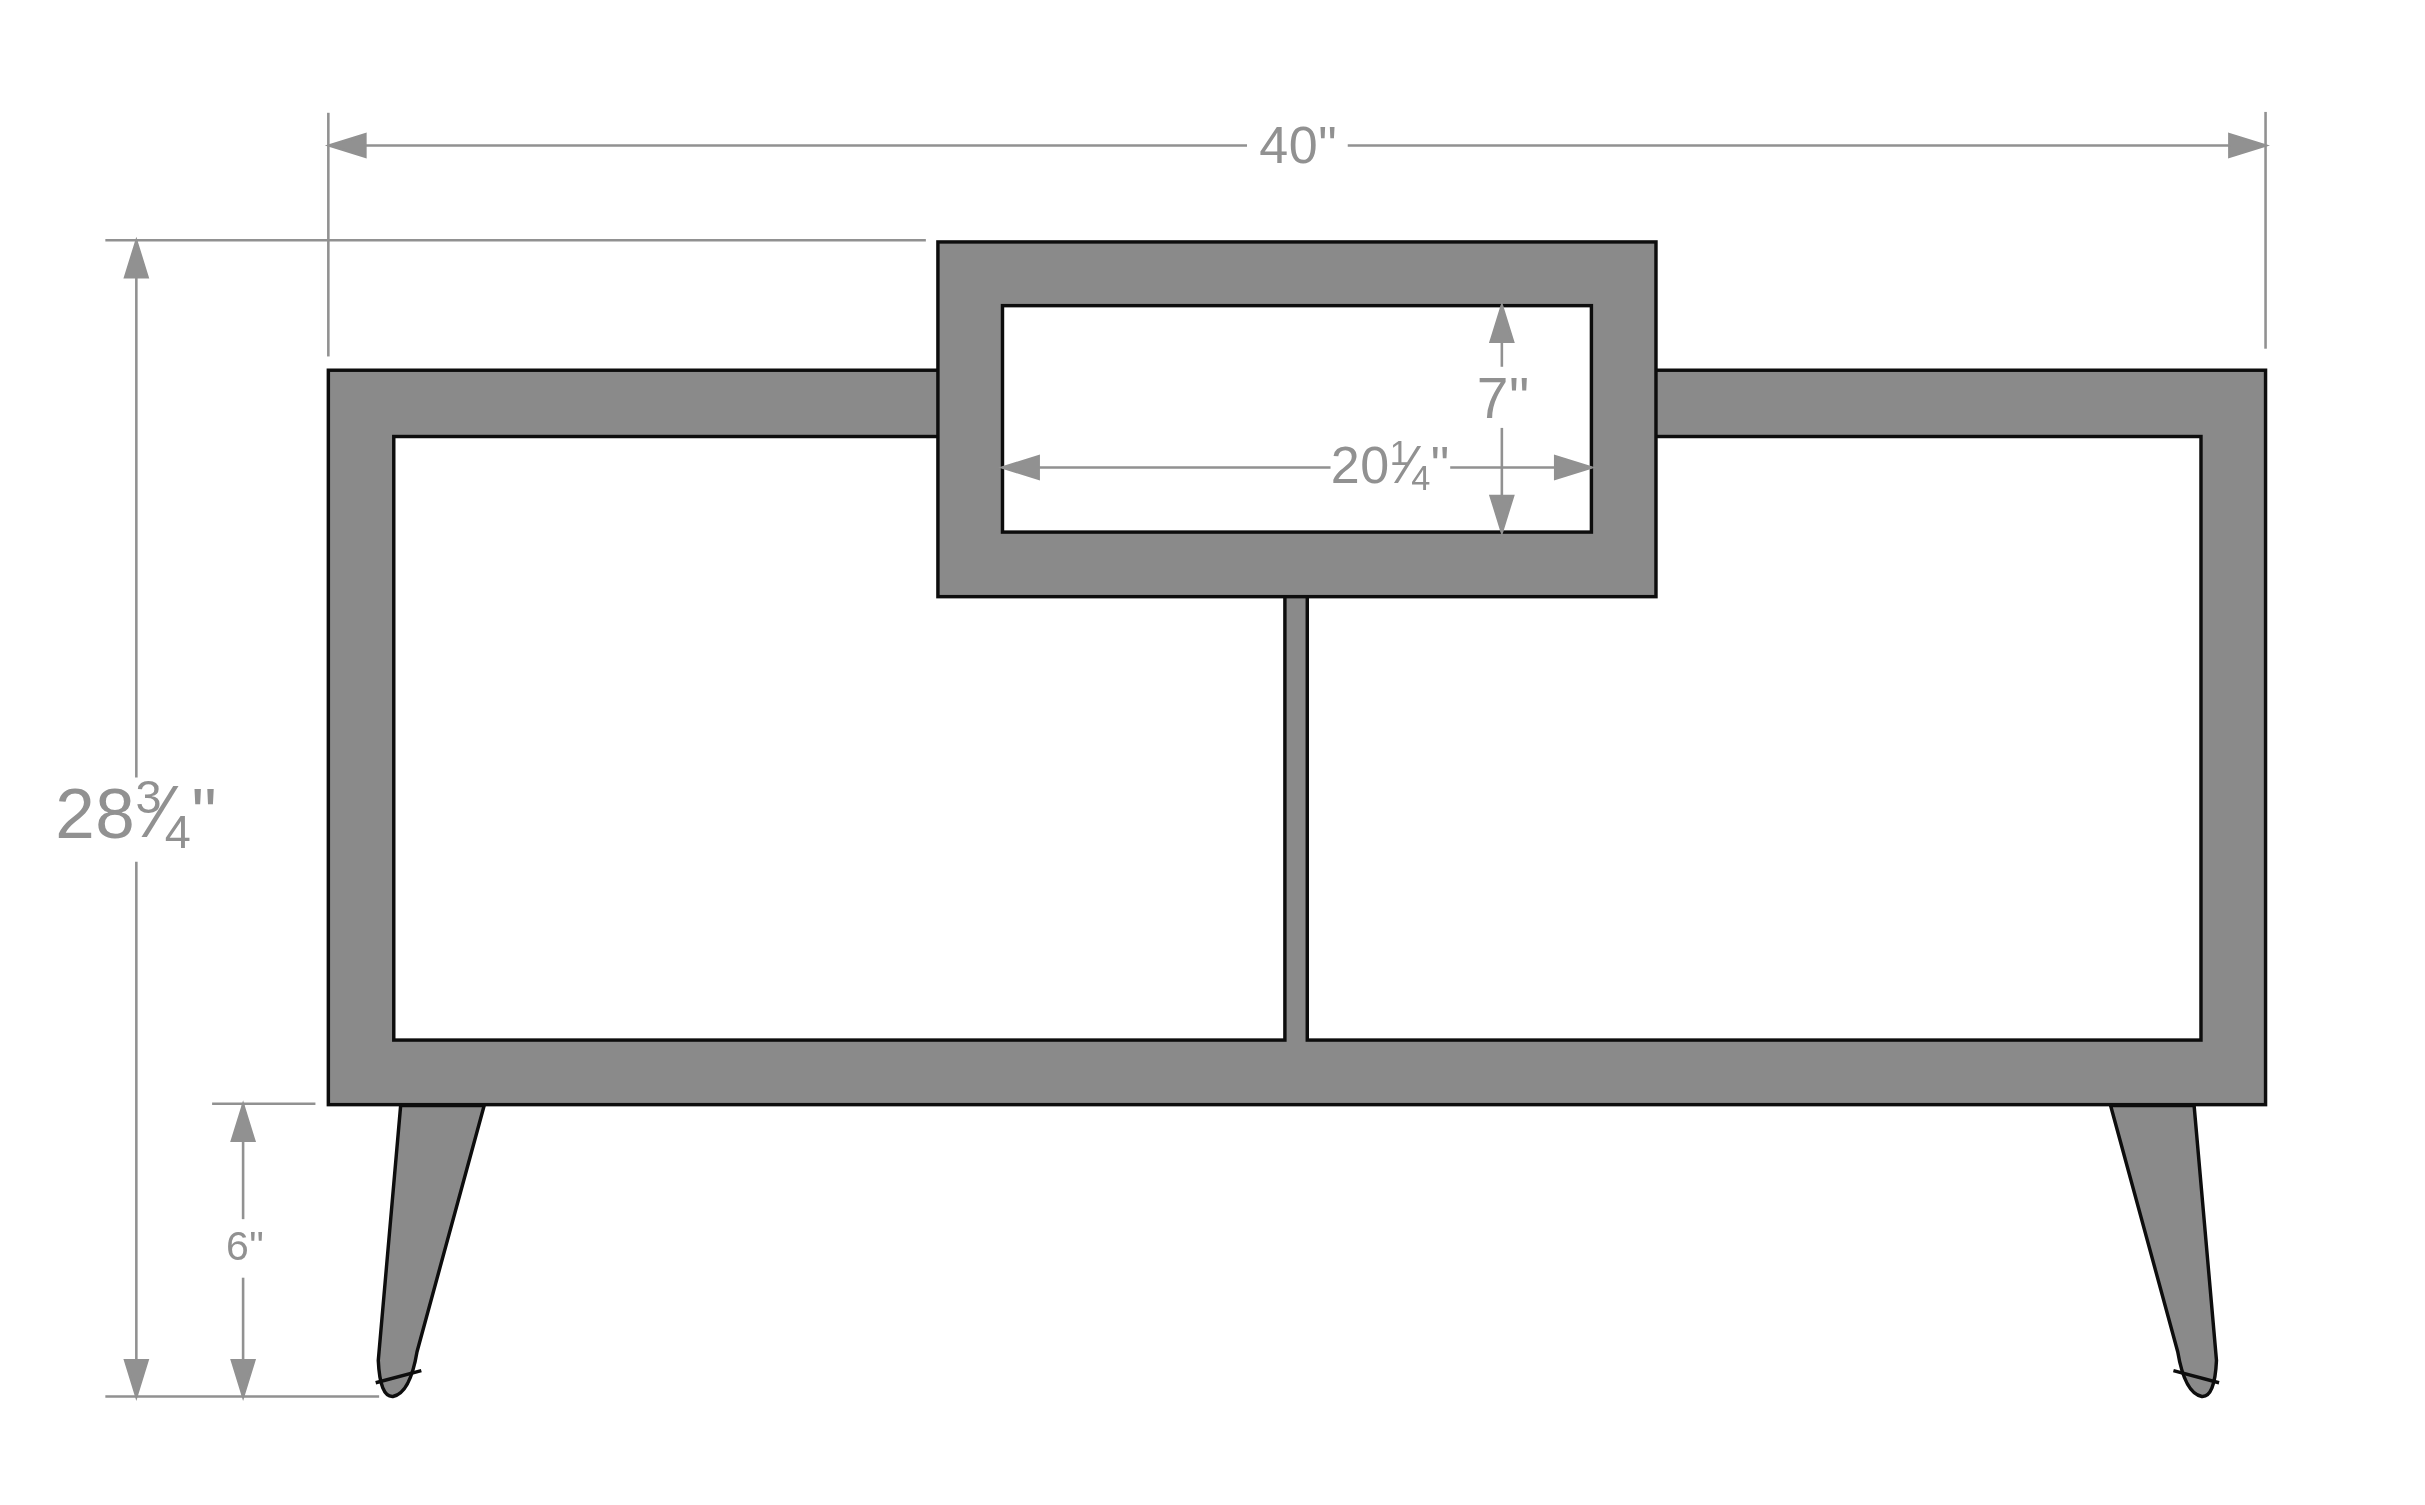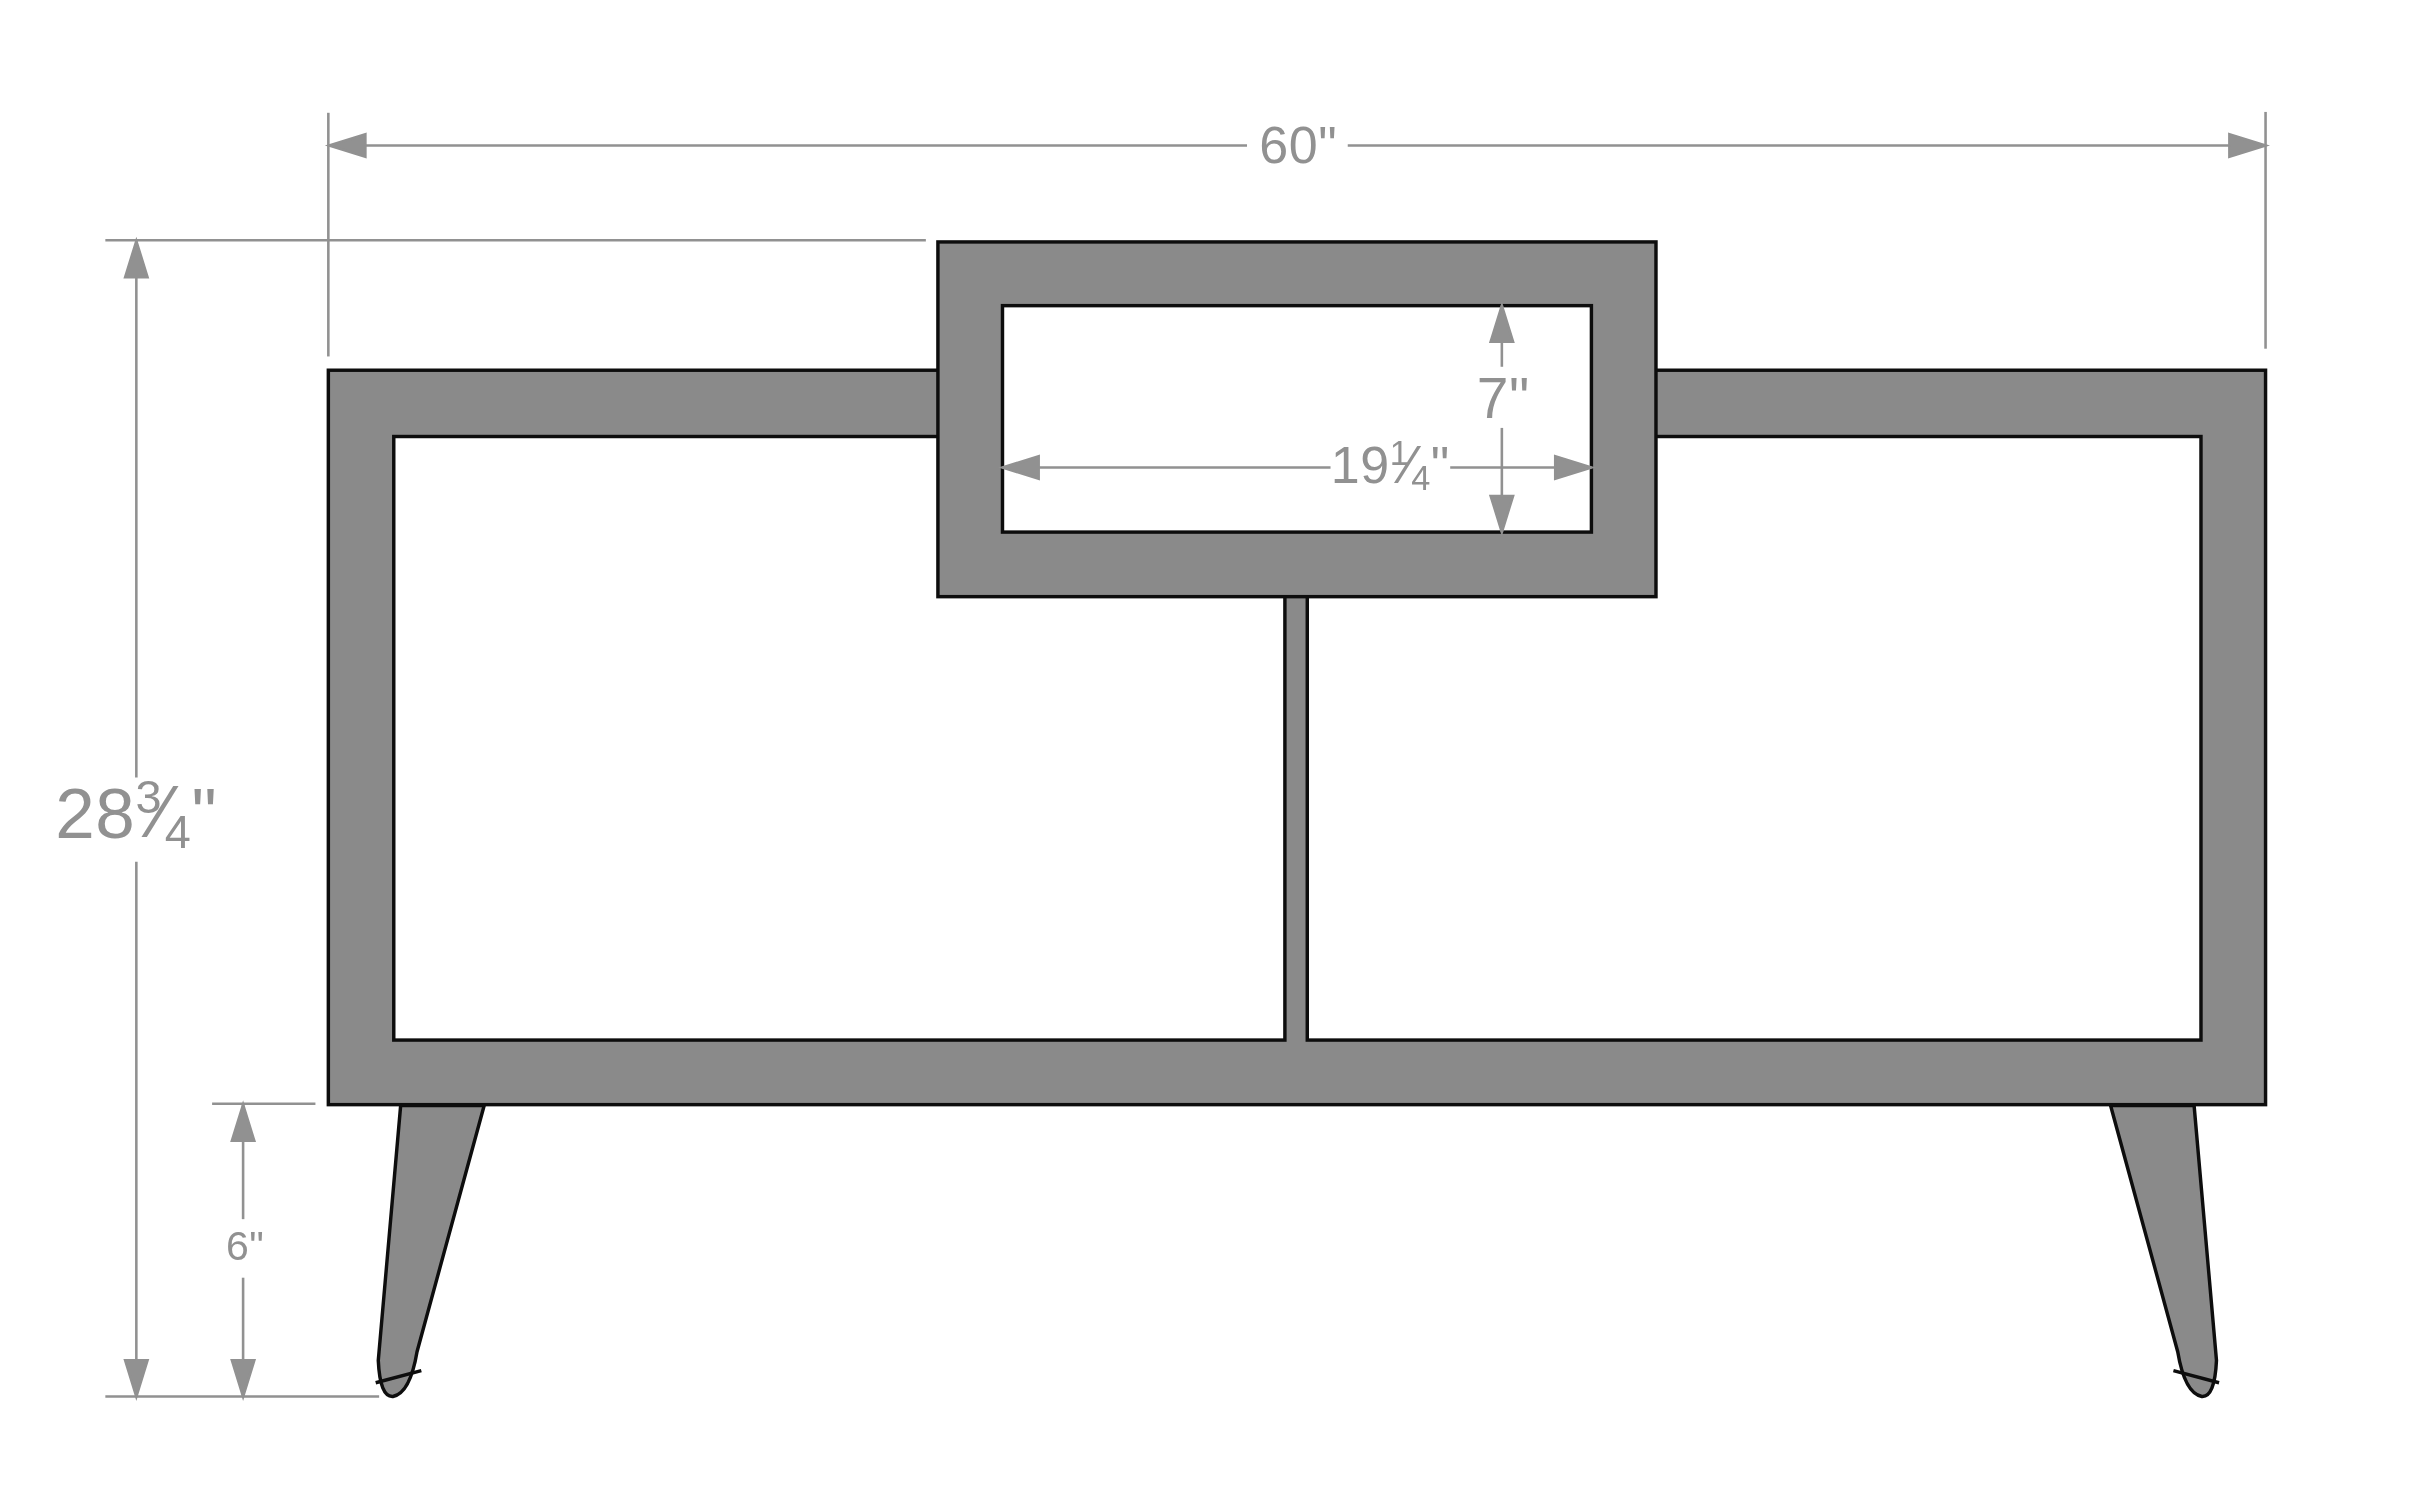--- a/index.html
+++ b/index.html
@@ -98,29 +98,29 @@
       <g>
         <line x1="1164" y1="543" x2="1545" y2="543" fill="none"></line>
         <line x1="1684" y1="543" x2="1848" y2="543" fill="none"></line>
         <polygon points="1164,543 1206,530 1206,556"></polygon>
         <polygon points="1848,543 1806,530 1806,556"></polygon>
       </g>
     </g>
   </svg>
 
   <div class="dim-label lbl-60">
-    <span>60</span><span class="unit">"</span>
+    <span>40</span><span class="unit">"</span>
   </div>
 
   <div class="dim-label lbl-3234">
     <span>28</span><span class="fnum">3</span><span class="fslash">⁄</span><span class="fden">4</span><span class="unit">"</span>
   </div>
 
   <div class="dim-label lbl-1814">
-    <span>19</span><span class="fnum">1</span><span class="fslash">⁄</span><span class="fden">4</span><span class="unit">"</span>
+    <span>20</span><span class="fnum">1</span><span class="fslash">⁄</span><span class="fden">4</span><span class="unit">"</span>
   </div>
 
   <div class="dim-label lbl-7">
     <span>7</span><span class="unit">"</span>
   </div>
 
   <div class="dim-label lbl-6">
     <span>6</span><span class="unit">"</span>
   </div>
 

